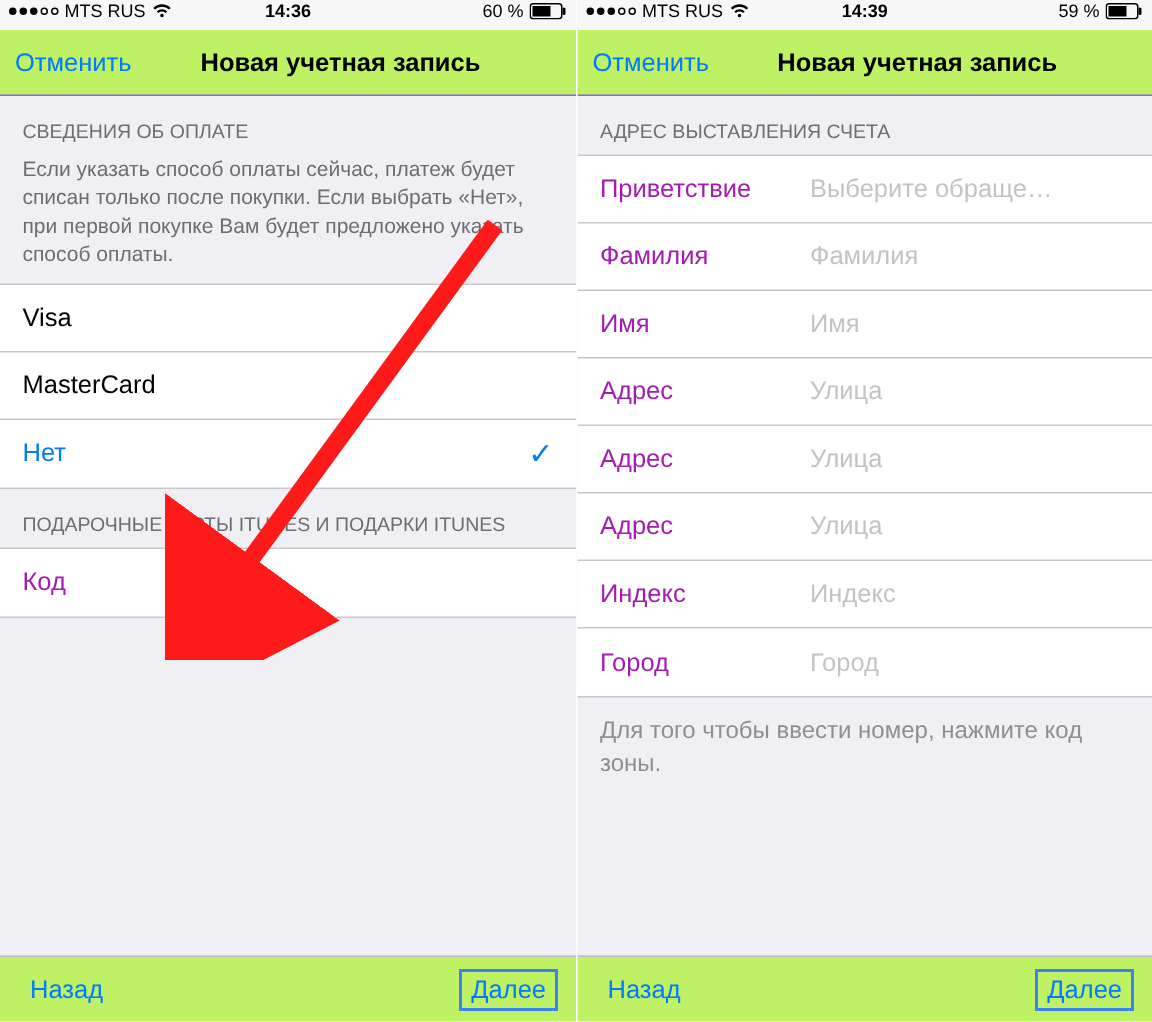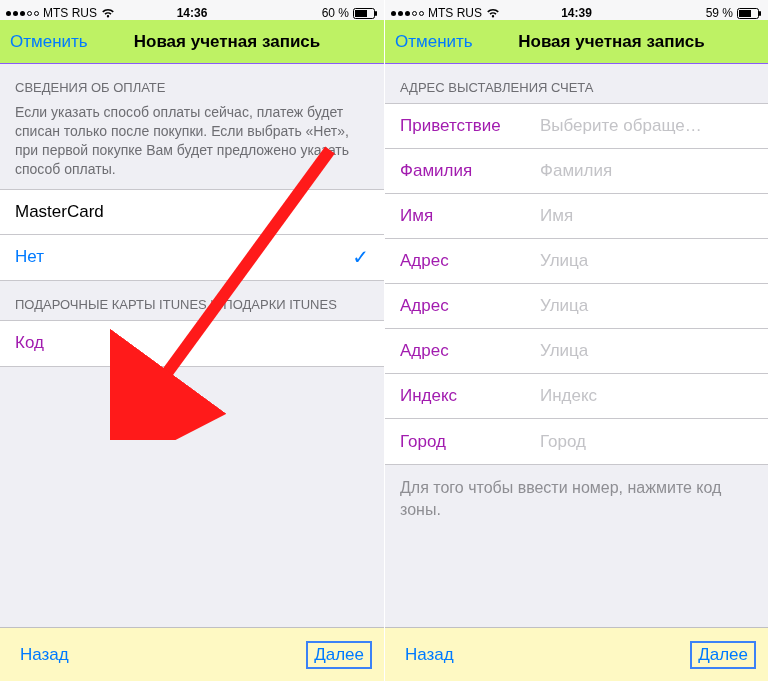--- a/index.html
+++ b/index.html
@@ -1,20 +1,20 @@
 <!DOCTYPE html>
 <html><head>
 <meta charset="utf-8">
 <style>
   * { box-sizing: border-box; margin: 0; padding: 0; }
   html, body { font-family: -apple-system, "Helvetica Neue", Helvetica, Arial, sans-serif; }
   body { width: 768px; height: 681px; background:#fff; display:flex; }
   .phone { width: 384px; height: 681px; background:#efeff4; position:relative; display:flex; flex-direction:column; overflow:hidden; }
   .phone + .phone { border-left:1px solid #fff; }
-  .statusbar { height:20px; background:#f7f7f8; display:flex; align-items:flex-end; font-size:12px; padding:0 6px; color:#000; justify-content:space-between; }
+  .statusbar { height:20px; background:#f7f7f8; display:flex; align-items:flex-start; font-size:12px; padding:0 6px; color:#000; justify-content:space-between; }
   .sb-left, .sb-right { display:flex; align-items:center; gap:4px; }
   .sb-time { position:absolute; left:50%; transform:translateX(-50%); font-weight:600; font-size:12px; }
   .dots { display:flex; gap:2px; }
   .dot { width:5px; height:5px; border-radius:50%; background:#000; }
   .dot.empty { background:transparent; border:1px solid #000; width:5px; height:5px; }
   .wifi svg, .battery svg { display:block; }
   .navbar { height:44px; background:#bef264; border-bottom:1px solid #8b5cf6; display:flex; align-items:center; position:relative; }
   .nav-cancel { color:#007aff; font-size:17px; padding:0 10px; }
   .nav-title { position:absolute; left:0; right:0; text-align:center; font-size:17px; font-weight:600; color:#000; pointer-events:none; padding-left:70px; }
   .content { flex:1; overflow:hidden; }
@@ -27,21 +27,21 @@
   .row.selected .row-label { color:#007aff; }
   .check { color:#007aff; font-size:20px; margin-left:auto; }
   .form-row { min-height:45px; display:flex; align-items:center; padding:8px 15px; border-bottom:1px solid #c8c7cc; font-size:17px; }
   .form-row:last-child { border-bottom:none; }
   .form-label { width:140px; color:#a21caf; flex-shrink:0; }
   .form-input { flex:1; border:none; background:transparent; font-size:17px; color:#000; outline:none; min-width:0; }
   .form-input::placeholder { color:#c3c3c7; }
   .form-value-ph { color:#c3c3c7; white-space:nowrap; overflow:hidden; text-overflow:ellipsis; flex:1; }
   .code-row .form-label { width:70px; }
   .code-row .form-input { text-align:center; }
-  .toolbar { height:54px; background:#fef9c3; border-top:1px solid #bfbfc3; display:flex; align-items:center; justify-content:space-between; padding:0 12px; }
+  .toolbar { height:44px; background:#bef264; border-top:1px solid #bfbfc3; display:flex; align-items:center; justify-content:space-between; padding:0 12px; }
   .tb-btn { color:#007aff; font-size:17px; padding:4px 8px; }
   .tb-next { border:2px solid #3b82f6; padding:2px 6px; }
   .arrow { position:absolute; pointer-events:none; z-index:10; }
 </style>
 </head>
 <body>
 
 <div class="phone">
 
   <div class="statusbar">
@@ -78,20 +78,23 @@
     <span class="nav-title">Новая учетная запись</span>
   </div>
 
   <div class="content">
 
     <div class="section-header">СВЕДЕНИЯ ОБ ОПЛАТЕ</div>
     <div class="section-desc">Если указать способ оплаты сейчас, платеж будет списан только после покупки. Если выбрать «Нет», при первой покупке Вам будет предложено указать способ оплаты.</div>
 
     <div class="list">
       <div class="row">
+        <span class="row-label">Visa</span>
+      </div>
+      <div class="row">
         <span class="row-label">MasterCard</span>
       </div>
       <div class="row selected">
         <span class="row-label">Нет</span>
         <span class="check">✓</span>
       </div>
     </div>
 
     <div class="section-header">ПОДАРОЧНЫЕ КАРТЫ ITUNES И ПОДАРКИ ITUNES</div>
     <div class="list">

